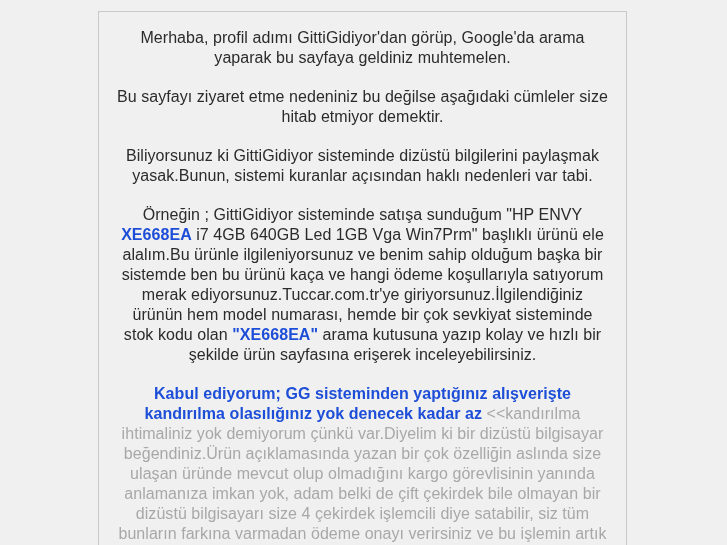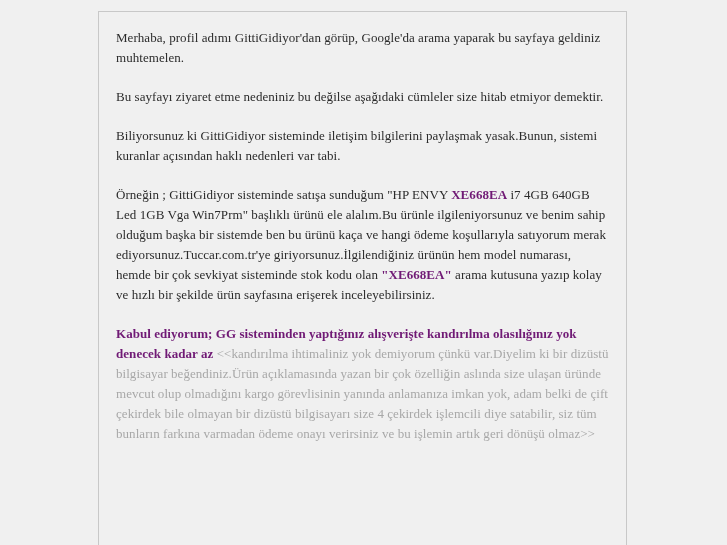--- a/index.html
+++ b/index.html
@@ -30,47 +30,47 @@
     min-height: 560px;
     box-sizing: border-box;
     background: #f0f0f0;
     border: 1px solid #c8c8c8;
     border-bottom: none;
     padding: 16px 17px 10px 17px;
   }
 
   .para {
     margin: 0 0 19px 0;
-    font-size: 13px;
+    font-size: 16px;
     line-height: 20px;
     color: #2b2b2b;
-    font-family: Liberation Serif, serif;
-    text-align: left;
+    font-family: Liberation Sans, sans-serif;
+    text-align: center;
     letter-spacing: 0.05px;
   }
 
   .para:last-child {
     margin-bottom: 0;
   }
 
   .b {
     font-weight: bold;
-    color: #701a75;
+    color: #1d4ed8;
   }
 
   .muted {
     color: #a8a8a8;
     font-weight: normal;
   }
 </style>
 </head>
 <body>
 
 <div class="page">
   <div class="content-panel" id="content-panel">
 
   <p class="para"><span>Merhaba, profil adımı GittiGidiyor'dan görüp, Google'da arama yaparak bu sayfaya geldiniz muhtemelen.</span></p>
       <p class="para"><span>Bu sayfayı ziyaret etme nedeniniz bu değilse aşağıdaki cümleler size hitab etmiyor demektir.</span></p>
-      <p class="para"><span>Biliyorsunuz ki GittiGidiyor sisteminde iletişim bilgilerini paylaşmak yasak.Bunun, sistemi kuranlar açısından haklı nedenleri var tabi.</span></p>
+      <p class="para"><span>Biliyorsunuz ki GittiGidiyor sisteminde dizüstü bilgilerini paylaşmak yasak.Bunun, sistemi kuranlar açısından haklı nedenleri var tabi.</span></p>
       <p class="para"><span>Örneğin ; GittiGidiyor sisteminde satışa sunduğum "HP ENVY </span><span class="b">XE668EA</span><span> i7 4GB 640GB Led 1GB Vga Win7Prm" başlıklı ürünü ele alalım.Bu ürünle ilgileniyorsunuz ve benim sahip olduğum başka bir sistemde ben bu ürünü kaça ve hangi ödeme koşullarıyla satıyorum merak ediyorsunuz.Tuccar.com.tr'ye giriyorsunuz.İlgilendiğiniz ürünün hem model numarası, hemde bir çok sevkiyat sisteminde stok kodu olan </span><span class="b">"XE668EA"</span><span> arama kutusuna yazıp kolay ve hızlı bir şekilde ürün sayfasına erişerek inceleyebilirsiniz.</span></p>
       <p class="para"><span class="b">Kabul ediyorum; GG sisteminden yaptığınız alışverişte kandırılma olasılığınız yok denecek kadar az</span><span> </span><span class="muted">&lt;&lt;kandırılma ihtimaliniz yok demiyorum çünkü var.Diyelim ki bir dizüstü bilgisayar beğendiniz.Ürün açıklamasında yazan bir çok özelliğin aslında size ulaşan üründe mevcut olup olmadığını kargo görevlisinin yanında anlamanıza imkan yok, adam belki de çift çekirdek bile olmayan bir dizüstü bilgisayarı size 4 çekirdek işlemcili diye satabilir, siz tüm bunların farkına varmadan ödeme onayı verirsiniz ve bu işlemin artık geri dönüşü olmaz&gt;&gt;</span></p>
     </div>
 </div>
 
 </body></html>

